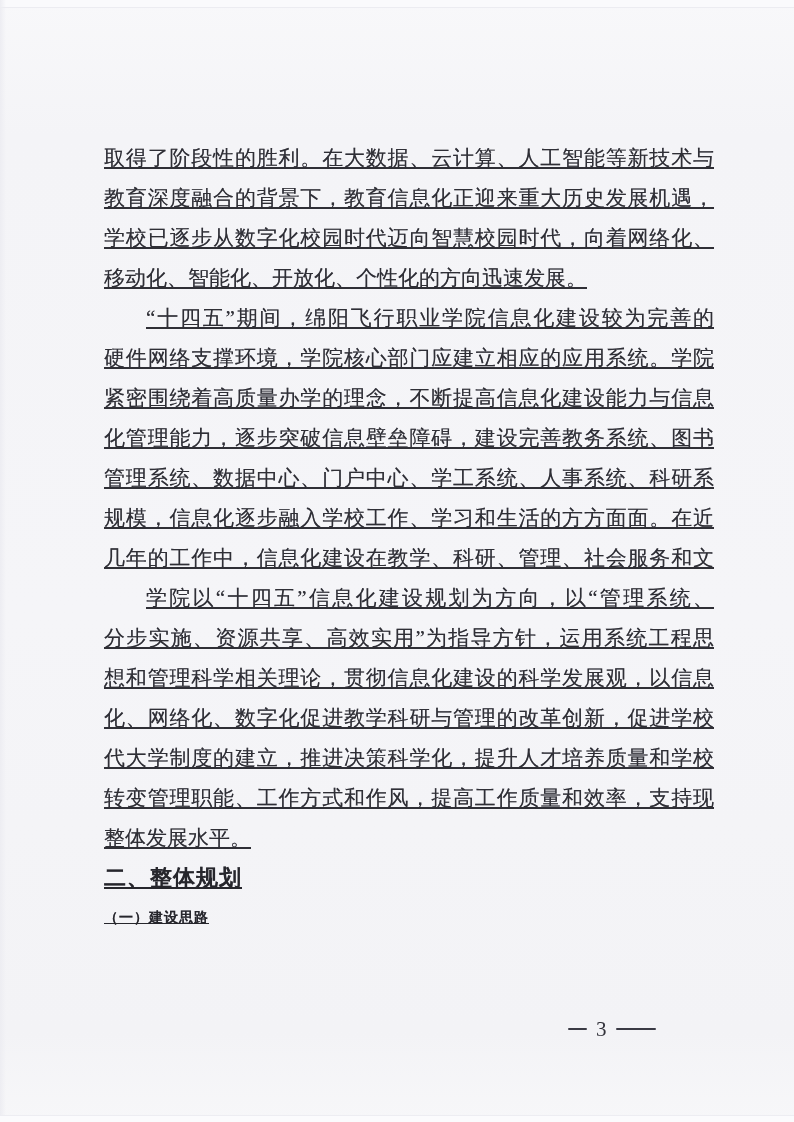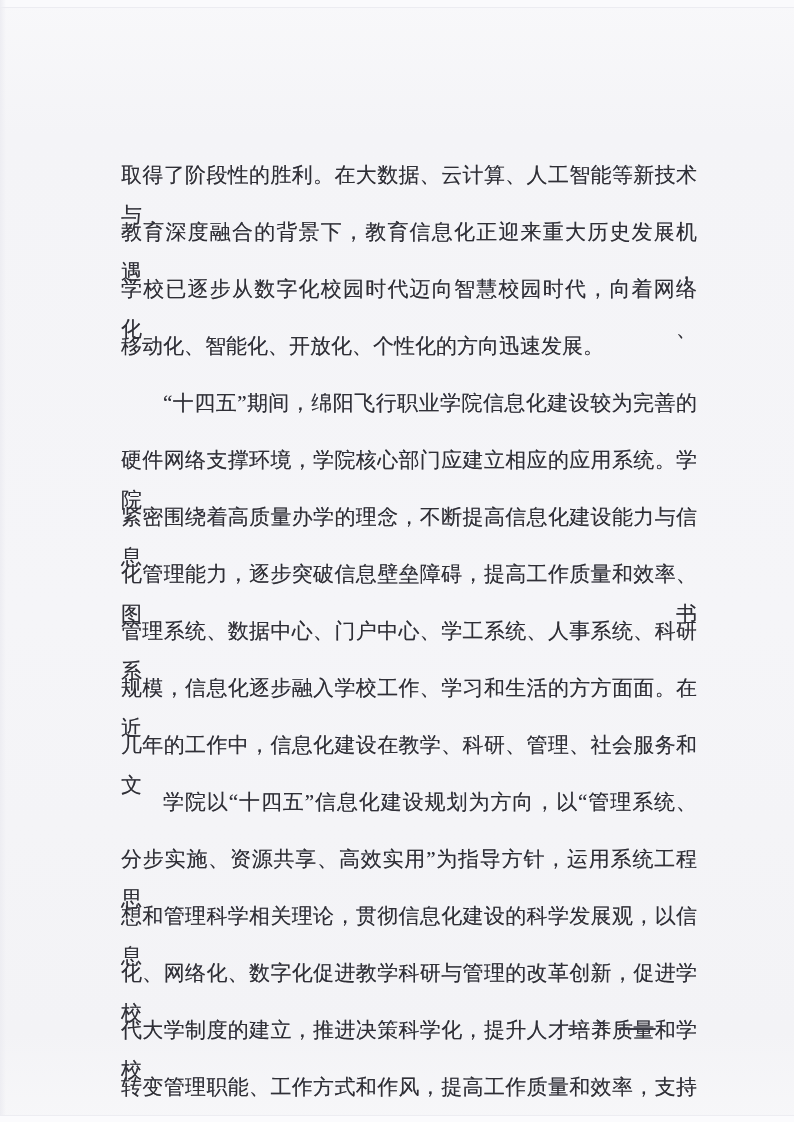--- a/index.html
+++ b/index.html
@@ -37,23 +37,24 @@
     position: absolute;
     left: 104px;
     top: 138px;
     width: 610px;
     font-size: 21px;
     line-height: 40px;
     color: #2f2f36;
     text-shadow: 0 0 0.5px rgba(47, 47, 60, 0.55);
   }
   .text-block p {
-    margin: 17px;
+    margin: 0;
     height: 40px;
     white-space: nowrap;
+    text-decoration: underline;
   }
   .line {
     text-align: justify;
     text-justify: inter-ideograph;
     text-align-last: justify;
     white-space: normal !important;
   }
   .line.last {
     text-align-last: left;
   }
@@ -110,33 +111,34 @@
   <div class="text-block">
 
     <p class="line">取得了阶段性的胜利。在大数据、云计算、人工智能等新技术与</p>
     <p class="line">教育深度融合的背景下，教育信息化正迎来重大历史发展机遇，</p>
     <p class="line">学校已逐步从数字化校园时代迈向智慧校园时代，向着网络化、</p>
     <p class="line last">移动化、智能化、开放化、个性化的方向迅速发展。</p>
 
     <p class="line indent">“十四五”期间，绵阳飞行职业学院信息化建设较为完善的</p>
     <p class="line">硬件网络支撑环境，学院核心部门应建立相应的应用系统。学院</p>
     <p class="line">紧密围绕着高质量办学的理念，不断提高信息化建设能力与信息</p>
-    <p class="line">化管理能力，逐步突破信息壁垒障碍，提高工作质量和效率、图书</p>
+    <p class="line">化管理能力，逐步突破信息壁垒障碍，建设完善教务系统、图书</p>
     <p class="line">管理系统、数据中心、门户中心、学工系统、人事系统、科研系</p>
     <p class="line">规模，信息化逐步融入学校工作、学习和生活的方方面面。在近</p>
     <p class="line">几年的工作中，信息化建设在教学、科研、管理、社会服务和文</p>
 
     <p class="line indent">学院以“十四五”信息化建设规划为方向，以“管理系统、</p>
     <p class="line">分步实施、资源共享、高效实用”为指导方针，运用系统工程思</p>
     <p class="line">想和管理科学相关理论，贯彻信息化建设的科学发展观，以信息</p>
     <p class="line">化、网络化、数字化促进教学科研与管理的改革创新，促进学校</p>
     <p class="line">代大学制度的建立，推进决策科学化，提升人才培养质量和学校</p>
     <p class="line">转变管理职能、工作方式和作风，提高工作质量和效率，支持现</p>
     <p class="line last">整体发展水平。</p>
 
+    <p class="heading-section">二、整体规划</p>
     <p class="heading-subsection">（一）建设思路</p>
   </div>
 
   <div class="page-footer">
     <span class="footer-dash short"></span>
     <span class="page-number">3</span>
     <span class="footer-dash long"></span>
   </div>
 
   <div class="scan-edge-bottom"></div>

